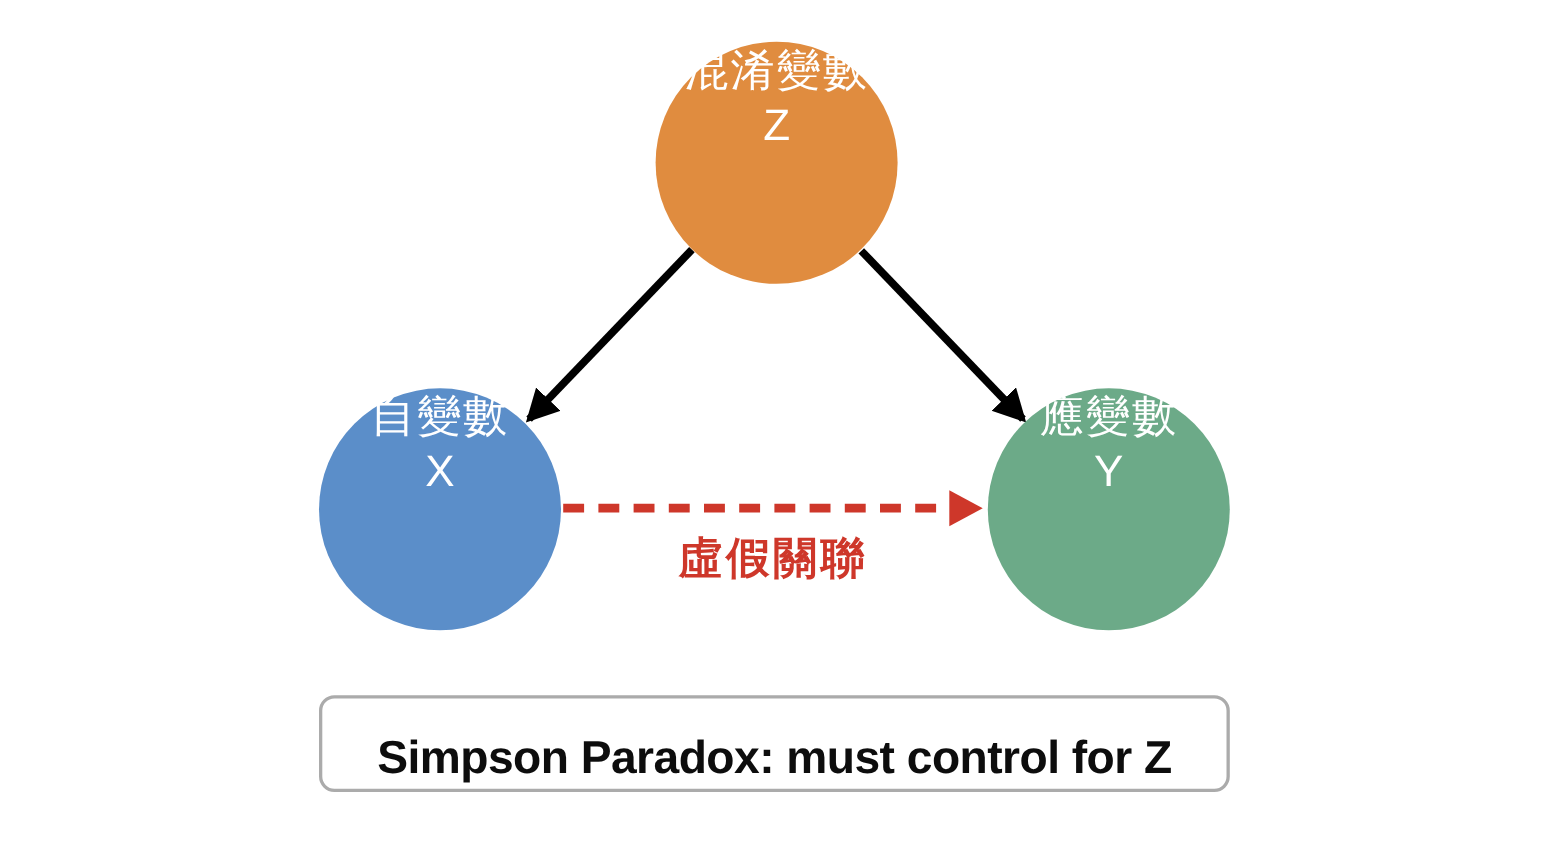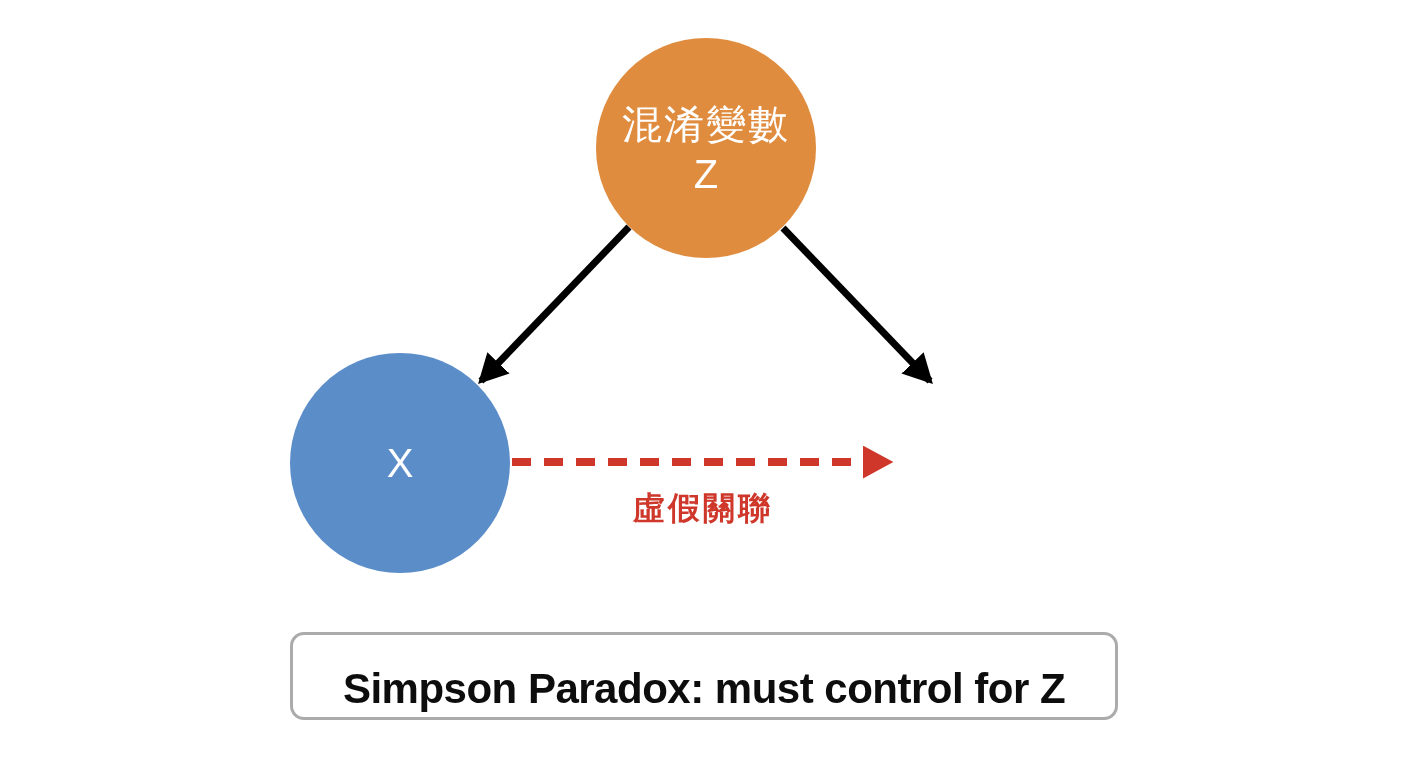--- a/index.html
+++ b/index.html
@@ -24,21 +24,20 @@
     pointer-events: none;
   }
   .node {
     position: absolute;
     width: 220px;
     height: 220px;
     border-radius: 50%;
     display: flex;
     flex-direction: column;
     align-items: center;
-    justify-content: center;
     text-align: center;
   }
   .node .node-label {
     font-size: 40px;
     line-height: 52px;
     font-weight: 500;
     letter-spacing: 2px;
   }
   .node .node-symbol {
     font-size: 40px;
@@ -47,21 +46,21 @@
   }
   .node-z { left: 596px; top: 38px; }
   .node-x { left: 290px; top: 353px; }
   .node-y { left: 898px; top: 353px; }
   .spurious-label {
     position: absolute;
     left: 553px;
     top: 486px;
     width: 300px;
     text-align: center;
-    font-size: 32px;
+    font-size: 40px;
     line-height: 44px;
     font-weight: 700;
     letter-spacing: 3px;
   }
   .caption-box {
     position: absolute;
     left: 290px;
     top: 632px;
     width: 828px;
     height: 88px;
@@ -103,23 +102,28 @@
 
     <line x1="512" y1="462" x2="891" y2="462" stroke-width="8" stroke-dasharray="19 13" marker-end="url(#arrowhead-red)" stroke="#CE372A"></line>
   </svg>
 
   <div class="node node-z" style="background-color: rgb(224, 140, 63);">
     <div class="node-label" style="color: rgb(255, 255, 255);">混淆變數</div>
     <div class="node-symbol" style="color: rgb(255, 255, 255);">Z</div>
   </div>
 
   <div class="node node-x" style="background-color: rgb(91, 142, 201);">
+    <div class="node-label" style="color: rgb(255, 255, 255);">自變數</div>
     <div class="node-symbol" style="color: rgb(255, 255, 255);">X</div>
   </div>
 
+  <div class="node node-y" style="background-color: rgb(108, 170, 136);">
+    <div class="node-label" style="color: rgb(255, 255, 255);">應變數</div>
+    <div class="node-symbol" style="color: rgb(255, 255, 255);">Y</div>
+  </div>
 
   <div class="spurious-label" style="color: rgb(206, 55, 42);">虛假關聯</div>
 
   <div class="caption-box" style="border-color: rgb(171, 171, 171);">
     <span class="caption-text">Simpson Paradox: must control for Z</span>
   </div>
 
 </div>
 
 </body></html>

